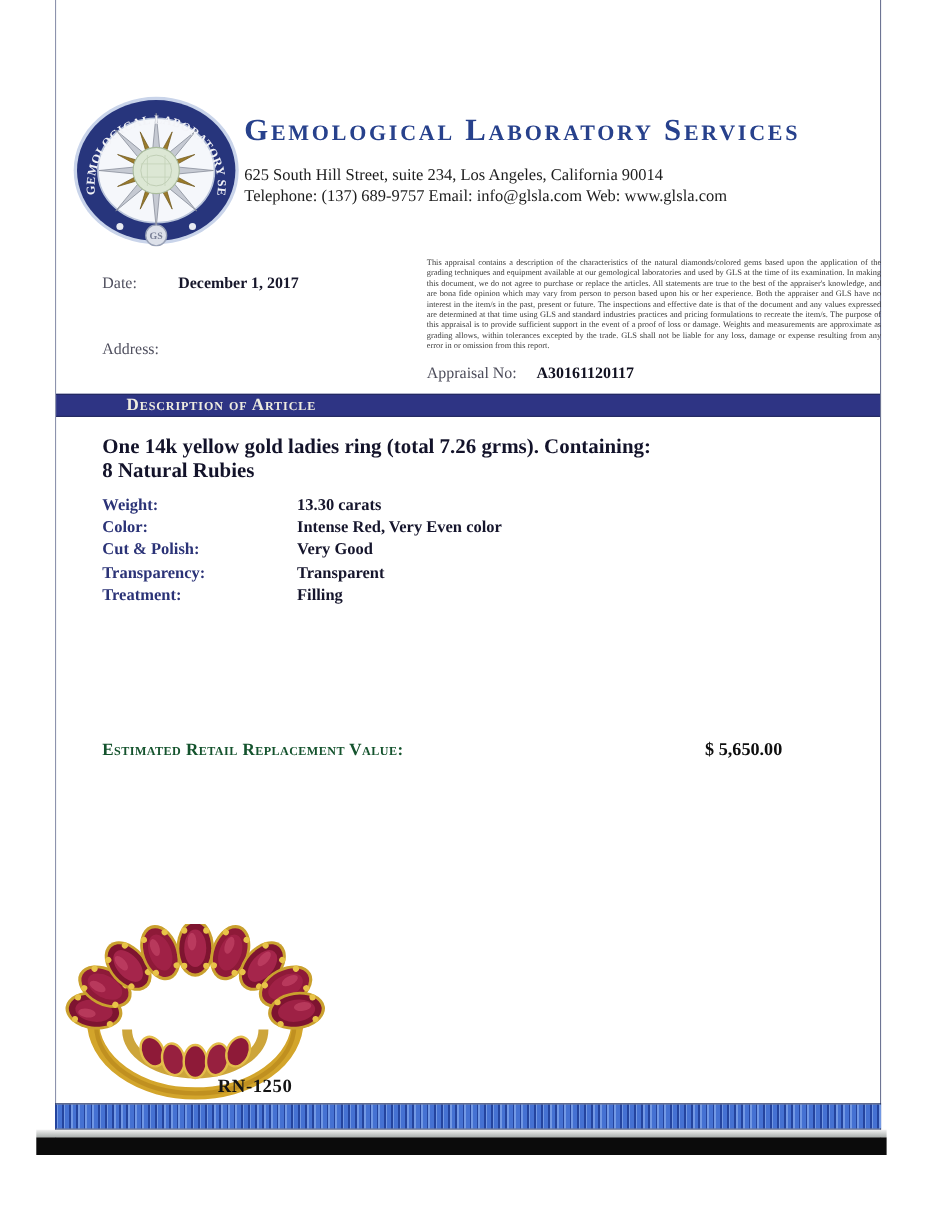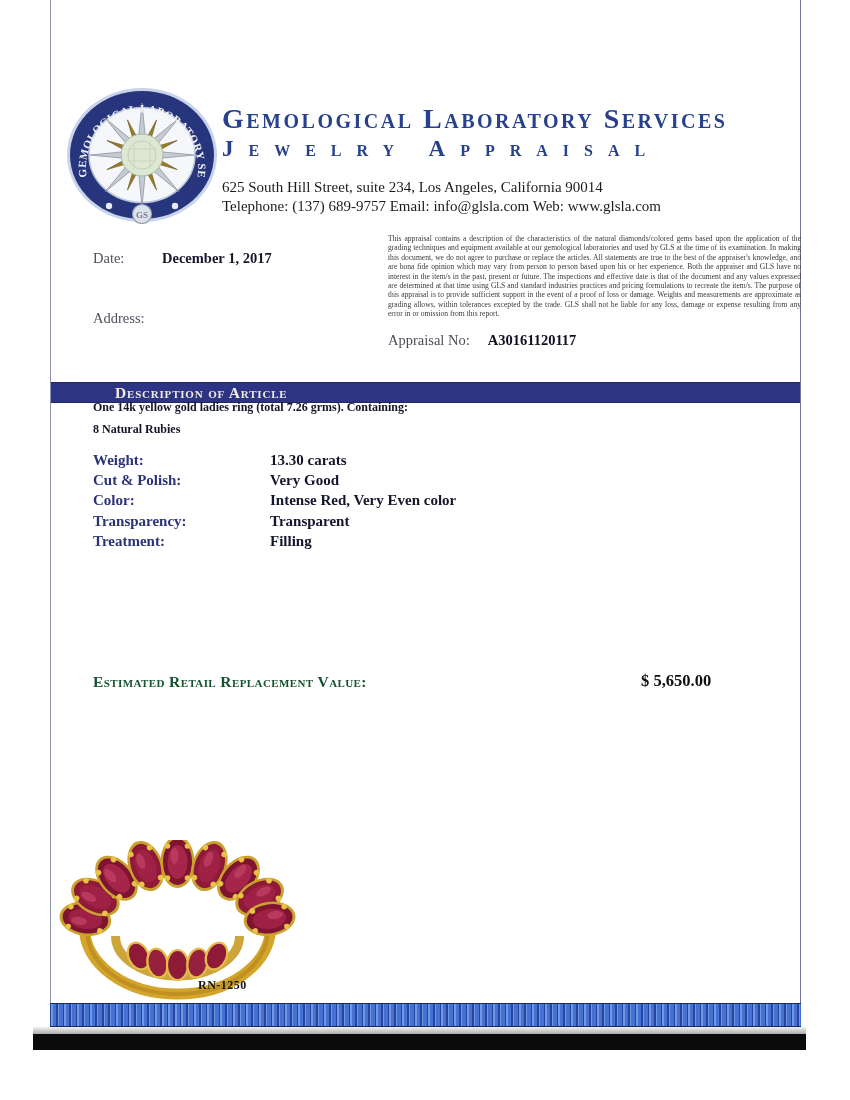--- a/index.html
+++ b/index.html
@@ -49,45 +49,45 @@
   .appraisal-no { position: absolute; left: 388px; top: 331px; white-space: nowrap; }
   .appraisal-no .field-label { font-size: 14.5px; color: #4c4c5a; margin-right: 14px; }
   .appraisal-no .field-value { font-size: 14.5px; font-weight: bold; color: #101020; }
 
   
   .section-banner {
     position: absolute; left: 51px; top: 358px; width: 749px; height: 21px;
     background: #2e3484; border-top: 1px solid #23285f; border-bottom: 1px solid #23285f;
     color: #efece0; font-variant: small-caps; font-weight: bold;
     font-size: 15.5px; letter-spacing: 0.8px;
-    padding-left: 64px; line-height: 19px; margin-top: 24px;
+    padding-left: 64px; line-height: 19px;
   }
   .description {
     position: absolute; left: 93px; top: 396px; width: 640px;
-    font-size: 12px; font-weight: bold; color: #13132a; line-height: 22px;
+    font-size: 19px; font-weight: bold; color: #13132a; line-height: 22px;
   }
   .attributes { position: absolute; left: 93px; top: 450px; width: 500px; }
   .attr-row { display: flex; line-height: 20.2px; }
   .attr-label { width: 177px; font-weight: bold; color: #2b3377; font-size: 15px; }
   .attr-value { font-weight: bold; color: #15152c; font-size: 15px; }
 
   
   .value-row { position: absolute; left: 93px; top: 673px; width: 640px; }
   .value-label {
     font-variant: small-caps; font-weight: bold; color: #14532d;
     font-size: 15.5px; letter-spacing: 0.4px; display: inline-block;
   }
   .value-amount {
     position: absolute; left: 548px; top: -2px;
     font-weight: bold; color: #0e0e0e; font-size: 16.5px; white-space: nowrap;
   }
 
   
   .ring-photo { position: absolute; left: 55px; top: 840px; width: 245px; height: 160px; }
-  .ring-code { position: absolute; left: 198px; top: 978px; font-size: 12px; font-weight: bold; color: #141414; letter-spacing: 0.5px; }
+  .ring-code { position: absolute; left: 198px; top: 978px; font-size: 17px; font-weight: bold; color: #141414; letter-spacing: 0.5px; }
   .signature { position: absolute; left: 489px; top: 909px; width: 282px; }
   .signature-line { border-top: 1.3px solid #2a2a2a; width: 282px; }
   .signer-name { font-size: 14.5px; font-weight: bold; color: #16161f; margin-top: 6px; letter-spacing: 0.3px; }
   .signer-title { font-size: 11.5px; font-weight: bold; color: #232323; margin-top: 2px; }
 
   
   .stripe-bar {
     position: absolute; left: 50px; top: 1003px; width: 751px; height: 24px;
     background: repeating-linear-gradient(90deg,
       #24449e 0px, #24449e 1.5px,
@@ -142,21 +142,20 @@
       <textPath href="#logoArc" startOffset="2" textLength="238">GEMOLOGICAL LABORATORY SERVICES</textPath>
     </text>
     <circle cx="43" cy="119" r="3.2" fill="#e8ebf2"></circle>
     <circle cx="109" cy="119" r="3.2" fill="#e8ebf2"></circle>
     <circle cx="76" cy="127" r="9.5" fill="#dde1ea" stroke="#98a1b6" stroke-width="1.2"></circle>
     <text x="76" y="130.5" text-anchor="middle" font-size="9" font-weight="bold" fill="#7b8298" font-family="Liberation Serif, serif">GS</text>
   </svg>
 
   <div class="header-text">
     <div class="company-name">Gemological Laboratory Services</div>
-    <div class="subtitle">Jewelry Appraisal</div>
     <div class="addr-line">625 South Hill Street, suite 234, Los Angeles, California 90014</div>
     <div class="contact-line">Telephone: (137) 689-9757  Email: info@glsla.com  Web: www.glsla.com</div>
   </div>
 
   <div class="field-row row-date">
     <span class="field-label">Date:</span>
     <span class="field-value">December 1, 2017</span>
   </div>
   <div class="field-row row-address">
     <span class="field-label">Address:</span>
@@ -174,26 +173,26 @@
     <div>One 14k yellow gold ladies ring (total 7.26 grms). Containing:</div>
     <div>8  Natural Rubies</div>
   </div>
 
   <div class="attributes">
     <div class="attr-row">
       <span class="attr-label">Weight:</span>
       <span class="attr-value">13.30 carats</span>
     </div>
     <div class="attr-row">
+      <span class="attr-label">Color:</span>
+      <span class="attr-value">Intense Red, Very Even color</span>
+    </div>
+    <div class="attr-row">
       <span class="attr-label">Cut &amp; Polish:</span>
       <span class="attr-value">Very Good</span>
-    </div>
-    <div class="attr-row">
-      <span class="attr-label">Color:</span>
-      <span class="attr-value">Intense Red, Very Even color</span>
     </div>
     <div class="attr-row">
       <span class="attr-label">Transparency:</span>
       <span class="attr-value">Transparent</span>
     </div>
     <div class="attr-row">
       <span class="attr-label">Treatment:</span>
       <span class="attr-value">Filling</span>
     </div>
   </div>

